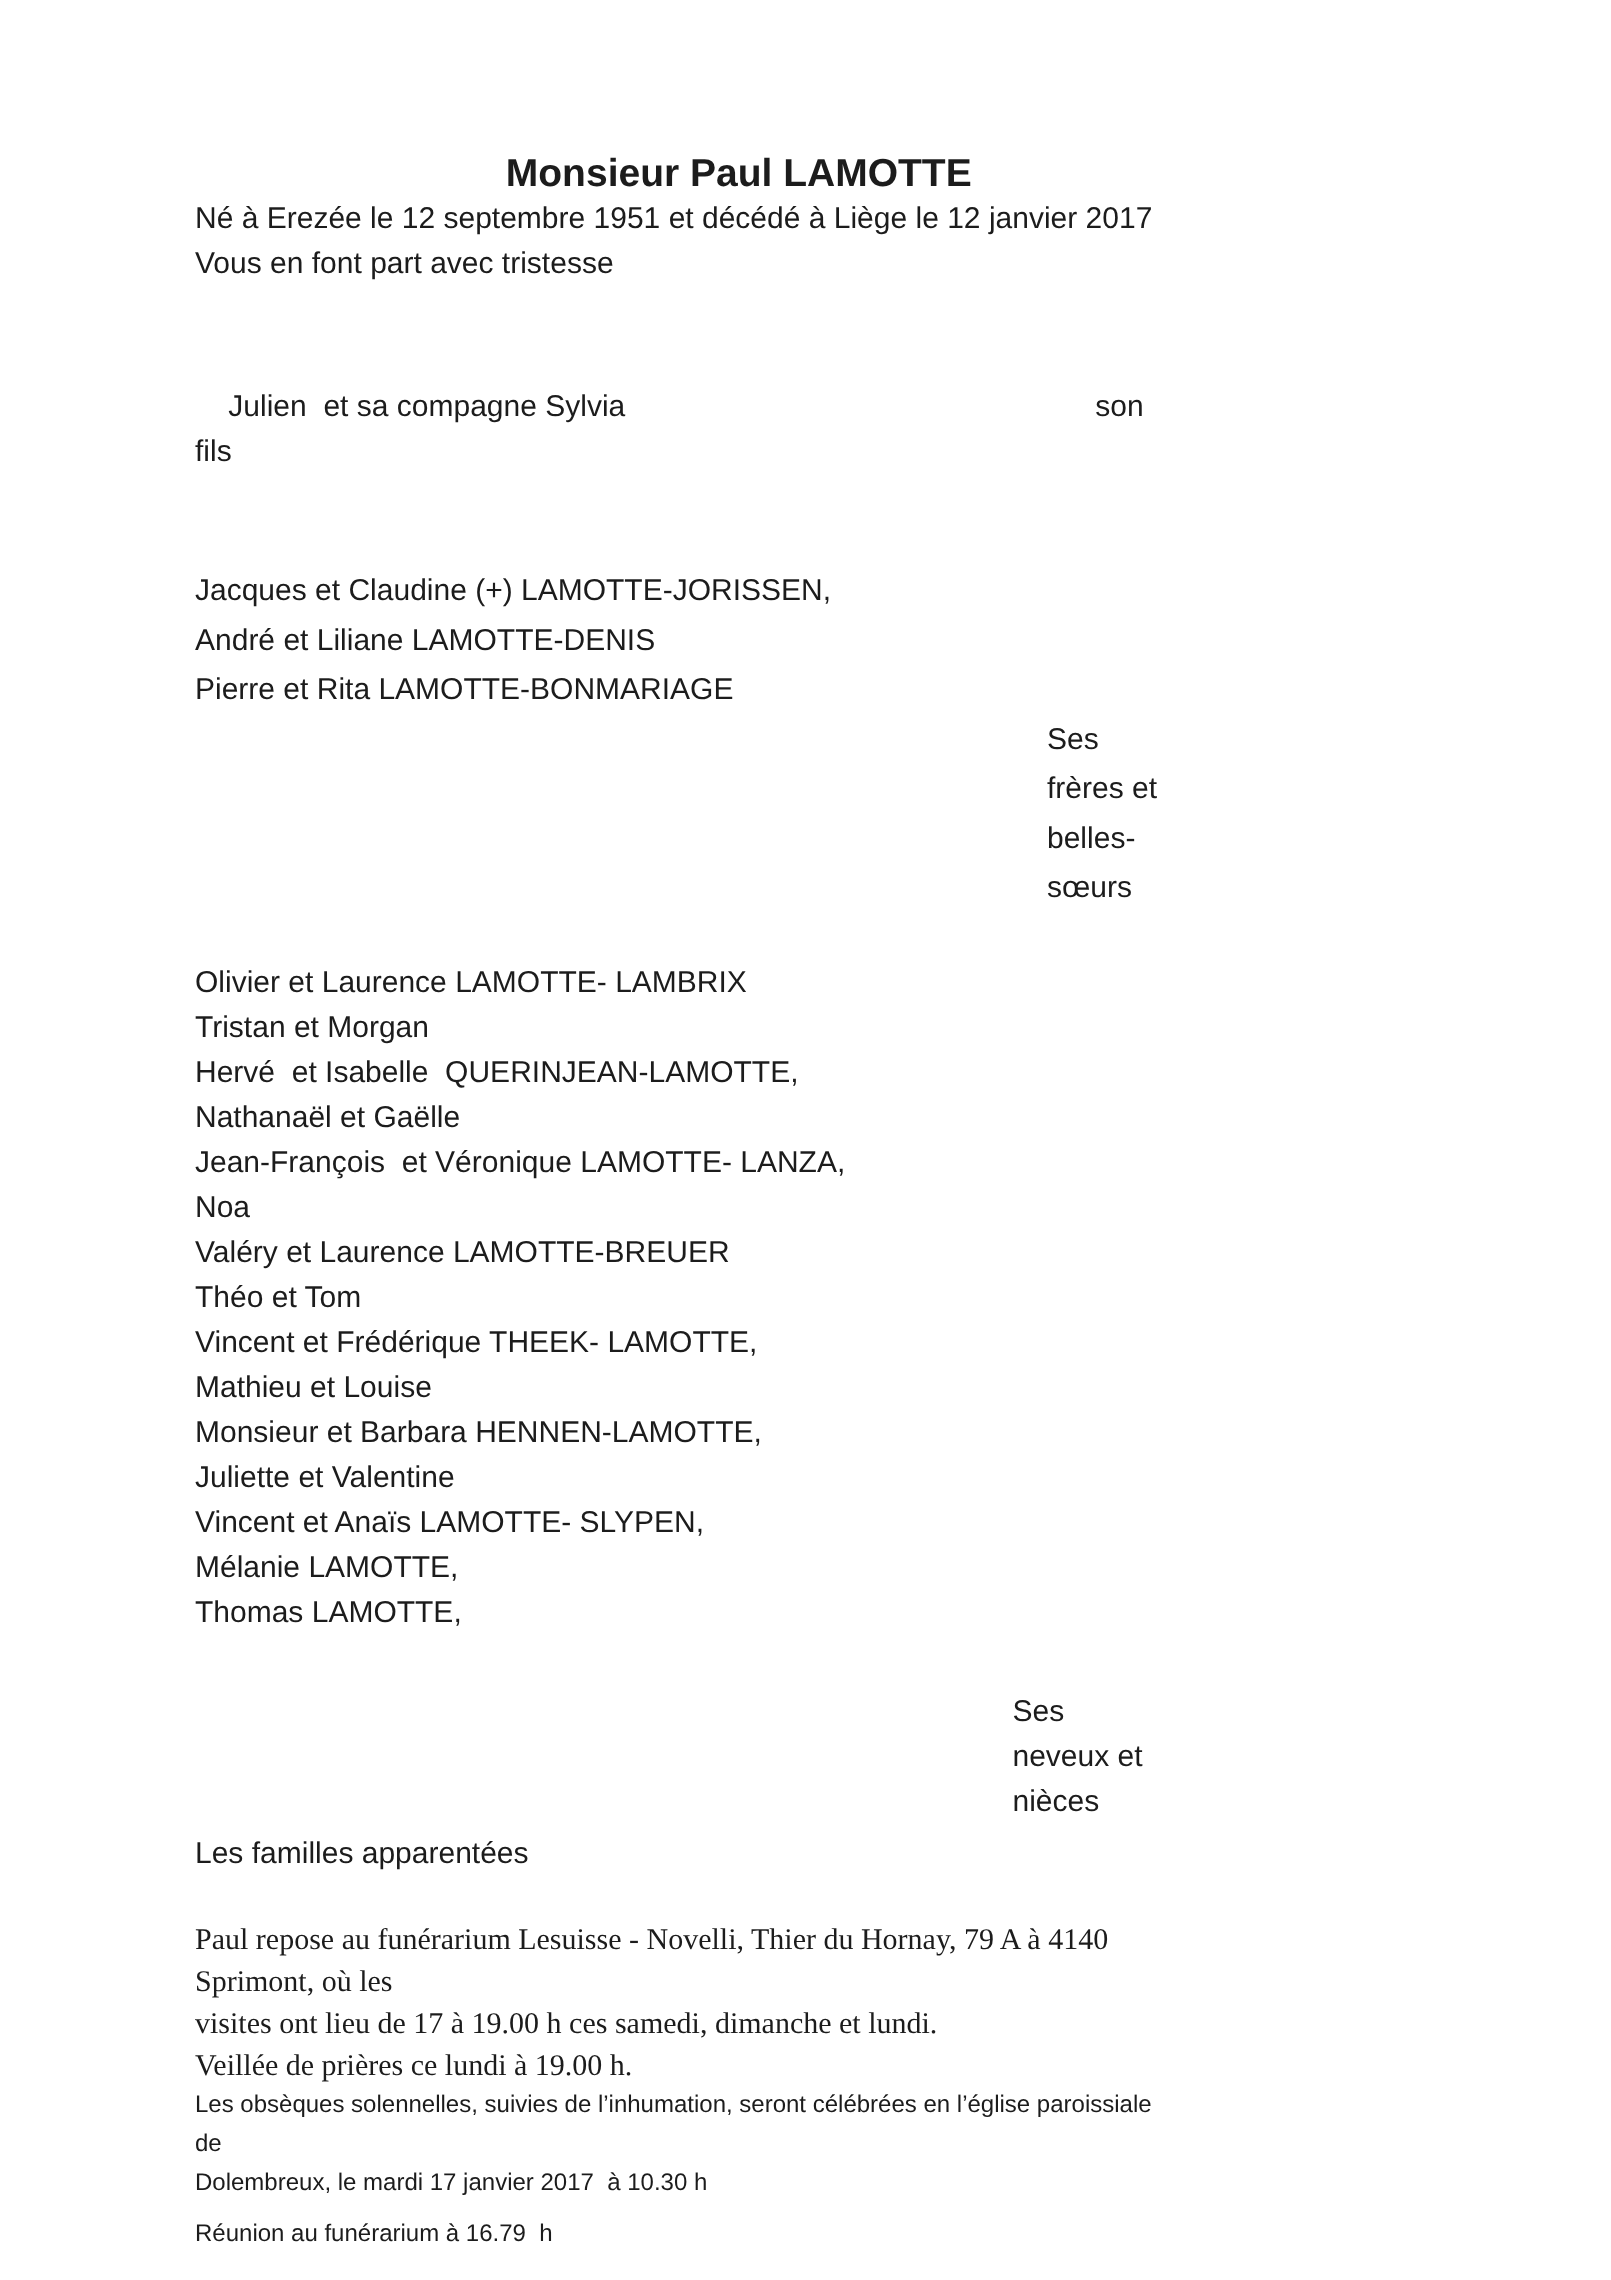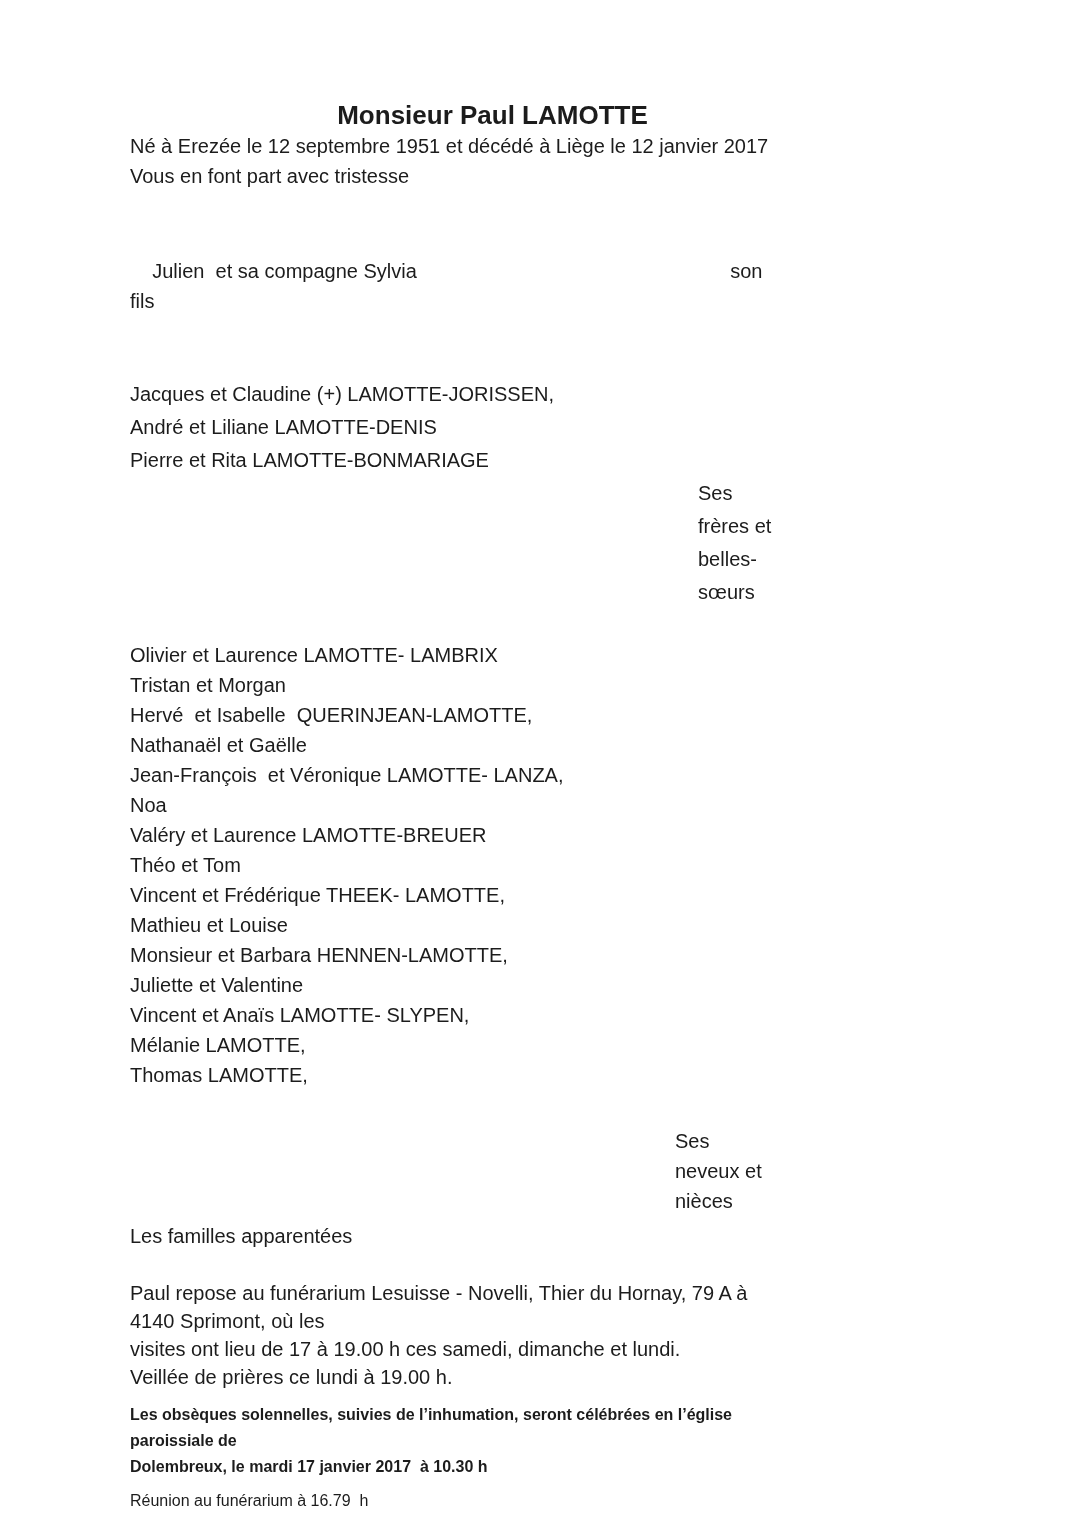--- a/index.html
+++ b/index.html
@@ -32,27 +32,27 @@
   .announce { }
   .son-row { margin-top: 35px; }
   .son-row .names { display: inline-block; width: 578px; }
   .siblings { margin-top: 32px; }
   .siblings .body-line { line-height: 33px; }
   .siblings .relation { padding-left: 568px; }
   .nephews { margin-top: 31px; }
   .nephews-relation { margin-top: 36px; padding-left: 545px; }
   .families { margin-top: 5px; }
   .repose { margin-top: 28px; }
-  .repose .body-line { line-height: 28px; }
+  .repose .body-line { line-height: 28px; font-family: Liberation Serif, serif; }
   .small-line {
     font-size: 16px;
     line-height: 26px;
     white-space: pre-wrap;
   }
-  .obsequies { margin-top: 11px; font-weight: bold; }
+  .obsequies { margin-top: 0; }
   .reunion { margin-top: 8px; }
   .notice { margin-top: 22px; padding-left: 317px; }
   .address { margin-top: 43px; }
 </style>
 </head>
 <body>
 
 <div class="page">
 
   <div class="title">Monsieur Paul LAMOTTE</div>

